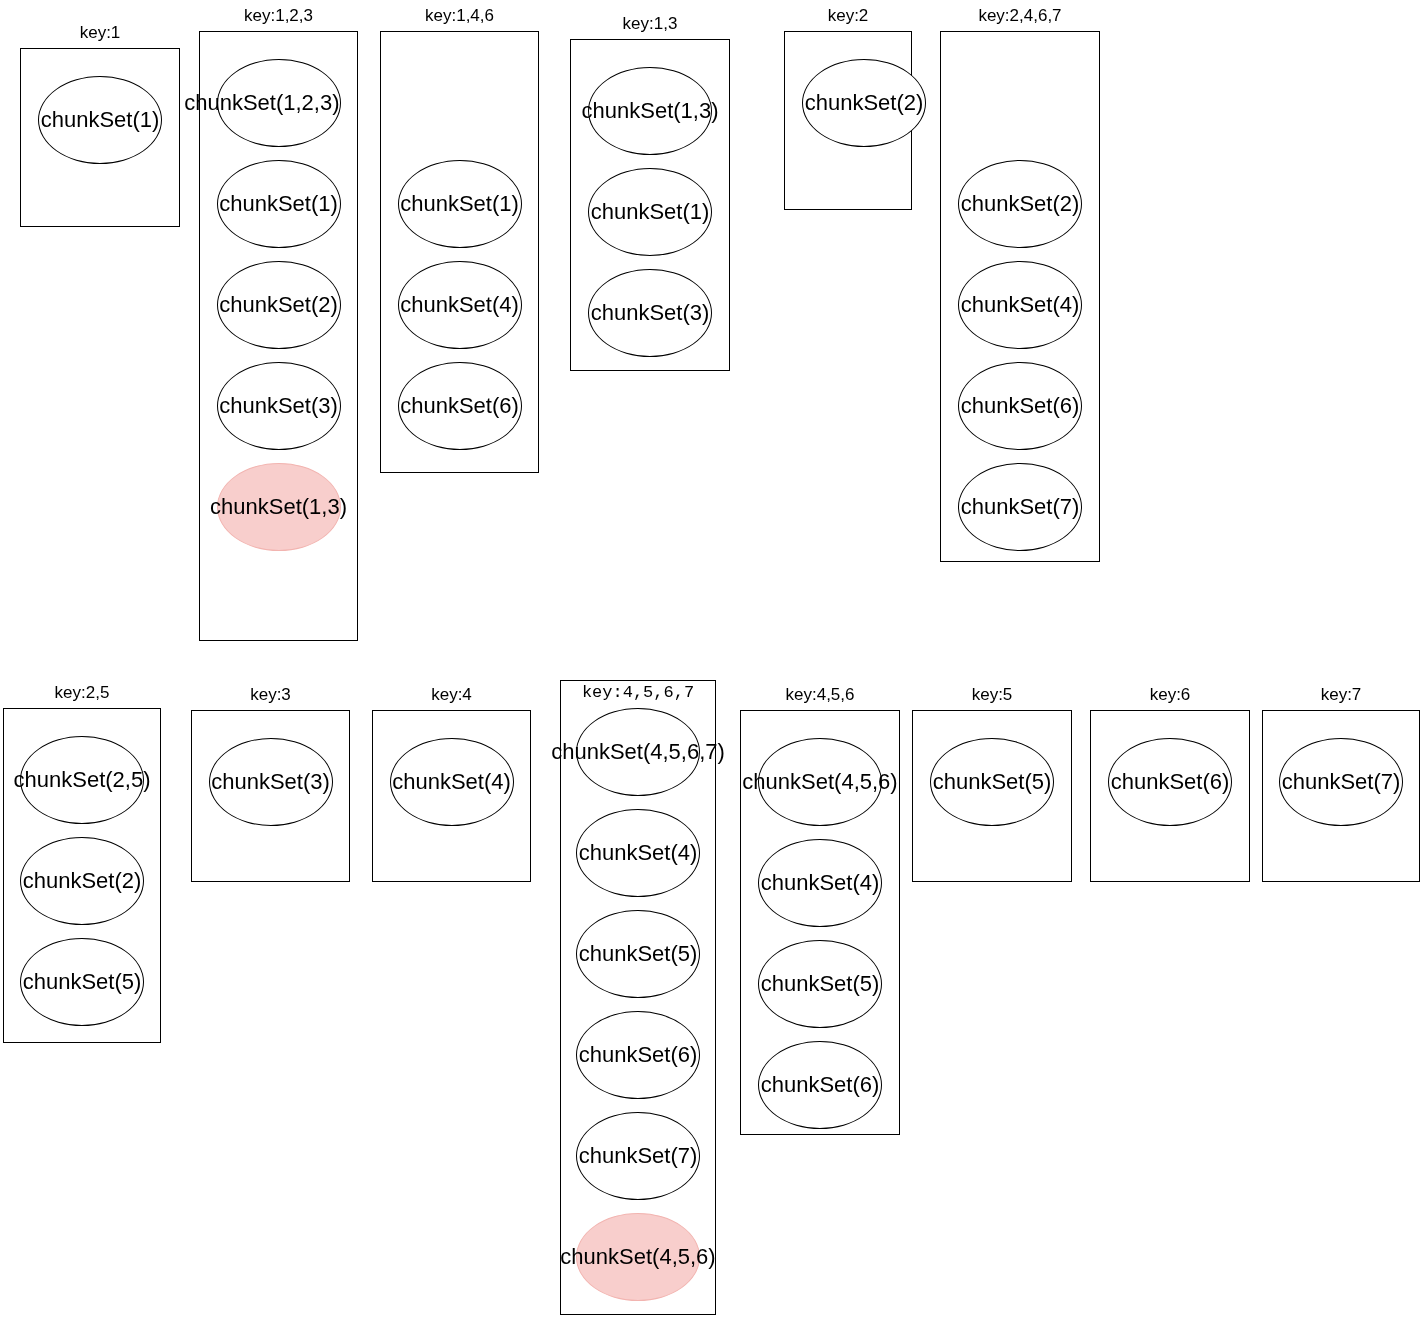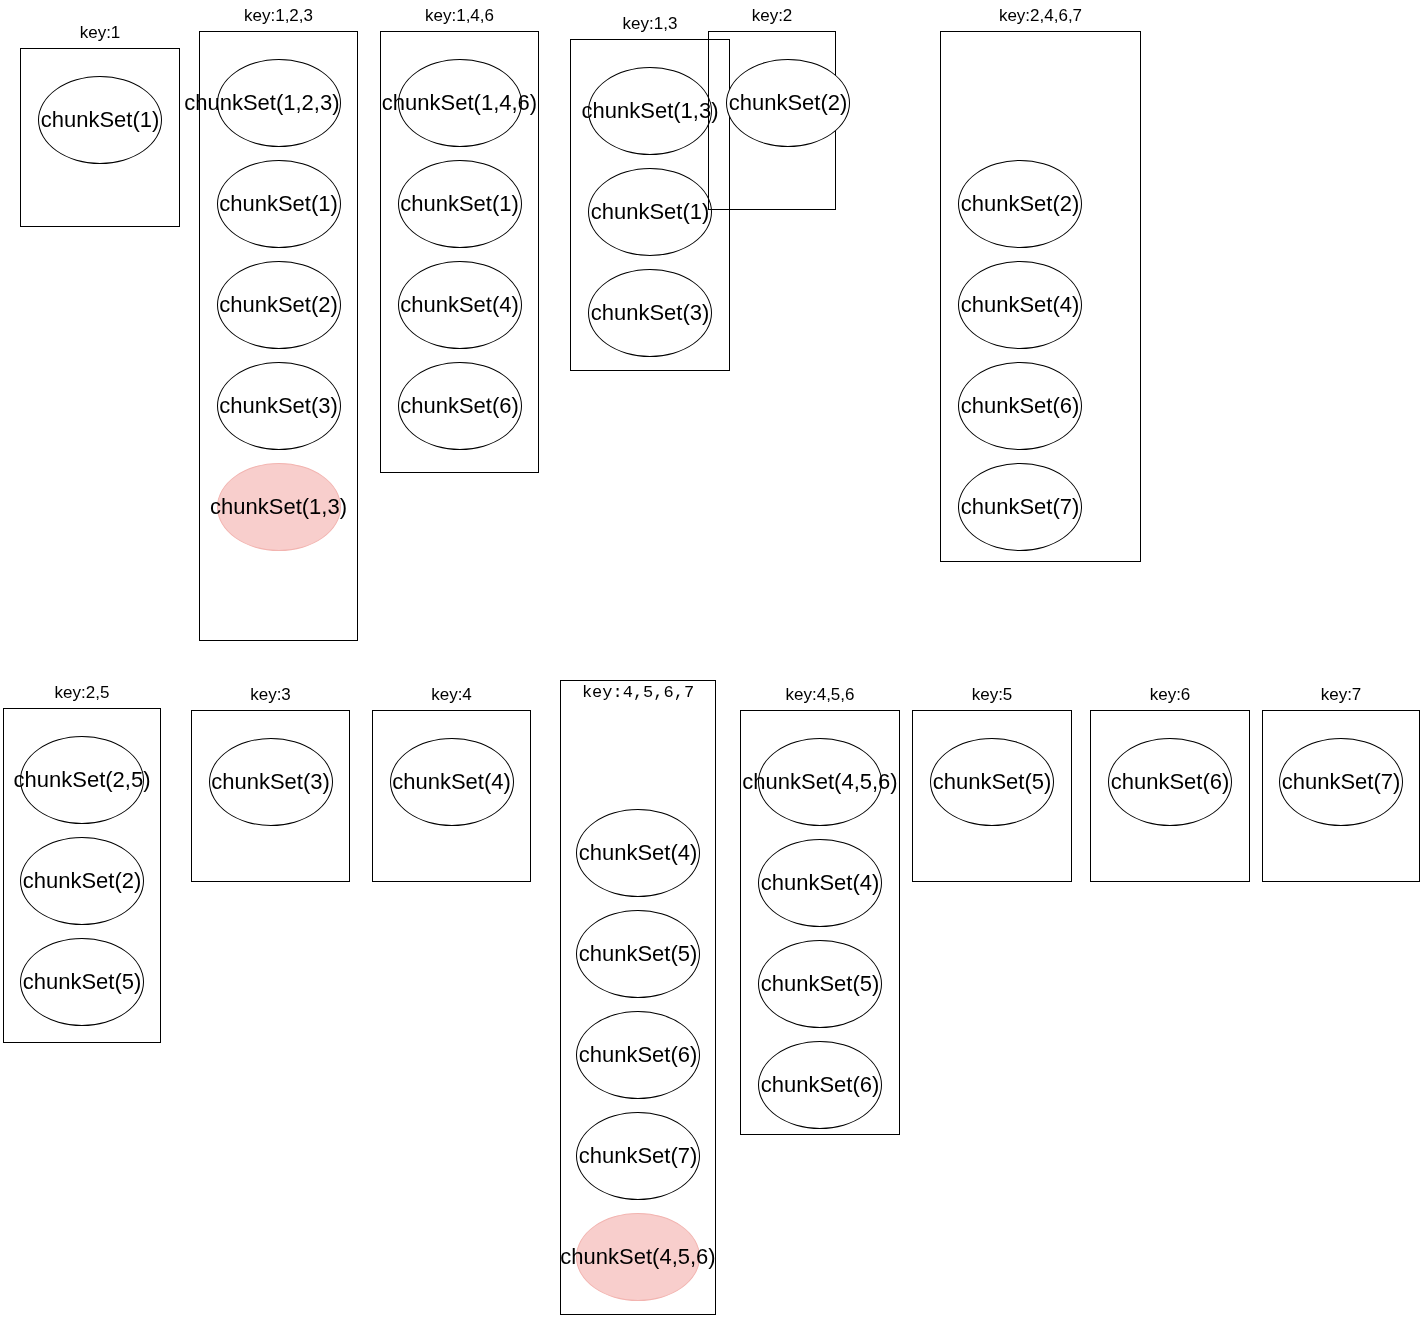--- a/index.html
+++ b/index.html
@@ -92,23 +92,20 @@
       <div class="node" style="left: 17.5px; top: 331px;">
         <span class="node-label">chunkSet(3)</span>
       </div>
       <div class="node highlight" style="left: 17.5px; top: 432px;">
         <span class="node-label">chunkSet(1,3)</span>
       </div>
     </div>
     <div class="group" style="left: 380px; top: 31px; width: 159px; height: 442px;">
       <div class="group-box"></div>
       <div class="group-label">key:1,4,6</div>
-      <div class="node" style="left: 17.5px; top: 28px;">
-        <span class="node-label">chunkSet(1,4,6)</span>
-      </div>
       <div class="node" style="left: 17.5px; top: 129px;">
         <span class="node-label">chunkSet(1)</span>
       </div>
       <div class="node" style="left: 17.5px; top: 230px;">
         <span class="node-label">chunkSet(4)</span>
       </div>
       <div class="node" style="left: 17.5px; top: 331px;">
         <span class="node-label">chunkSet(6)</span>
       </div>
     </div>
@@ -118,28 +115,28 @@
       <div class="node" style="left: 18px; top: 28px;">
         <span class="node-label">chunkSet(1,3)</span>
       </div>
       <div class="node" style="left: 18px; top: 129px;">
         <span class="node-label">chunkSet(1)</span>
       </div>
       <div class="node" style="left: 18px; top: 230px;">
         <span class="node-label">chunkSet(3)</span>
       </div>
     </div>
-    <div class="group" style="left: 708px; top: 31px; width: 128px; height: 179px;">
+    <div class="group" style="left: 784px; top: 31px; width: 128px; height: 179px;">
       <div class="group-box"></div>
       <div class="group-label">key:2</div>
       <div class="node" style="left: 18px; top: 28px;">
         <span class="node-label">chunkSet(2)</span>
       </div>
     </div>
-    <div class="group" style="left: 940px; top: 31px; width: 160px; height: 531px; padding-left: 41px;">
+    <div class="group" style="left: 940px; top: 31px; width: 160px; height: 531px;">
       <div class="group-box"></div>
       <div class="group-label">key:2,4,6,7</div>
       <div class="node" style="left: 18px; top: 129px;">
         <span class="node-label">chunkSet(2)</span>
       </div>
       <div class="node" style="left: 18px; top: 230px;">
         <span class="node-label">chunkSet(4)</span>
       </div>
       <div class="node" style="left: 18px; top: 331px;">
         <span class="node-label">chunkSet(6)</span>
@@ -171,20 +168,23 @@
     <div class="group" style="left: 372px; top: 710px; width: 159px; height: 172px; border-radius: 21px;">
       <div class="group-box"></div>
       <div class="group-label">key:4</div>
       <div class="node" style="left: 17.5px; top: 28px;">
         <span class="node-label">chunkSet(4)</span>
       </div>
     </div>
     <div class="group" style="left: 560px; top: 680px; width: 156px; height: 635px;">
       <div class="group-box"></div>
       <div class="group-label" style="top: 3px; font-family: Liberation Mono, monospace;">key:4,5,6,7</div>
+      <div class="node" style="left: 16px; top: 28px;">
+        <span class="node-label">chunkSet(4,5,6,7)</span>
+      </div>
       <div class="node" style="left: 16px; top: 129px;">
         <span class="node-label">chunkSet(4)</span>
       </div>
       <div class="node" style="left: 16px; top: 230px;">
         <span class="node-label">chunkSet(5)</span>
       </div>
       <div class="node" style="left: 16px; top: 331px;">
         <span class="node-label">chunkSet(6)</span>
       </div>
       <div class="node" style="left: 16px; top: 432px;">

